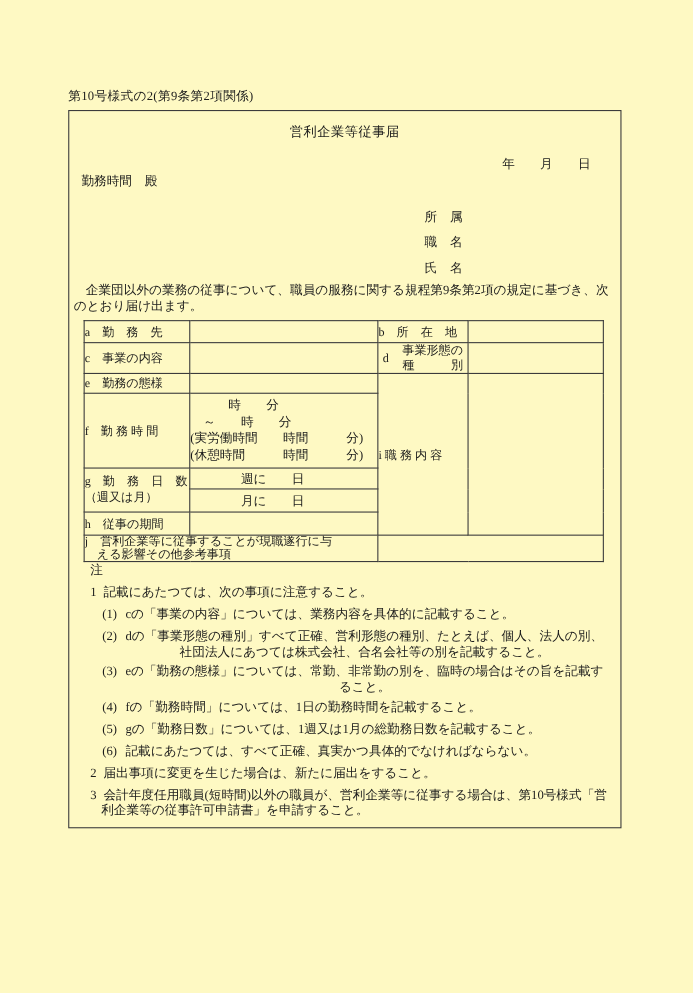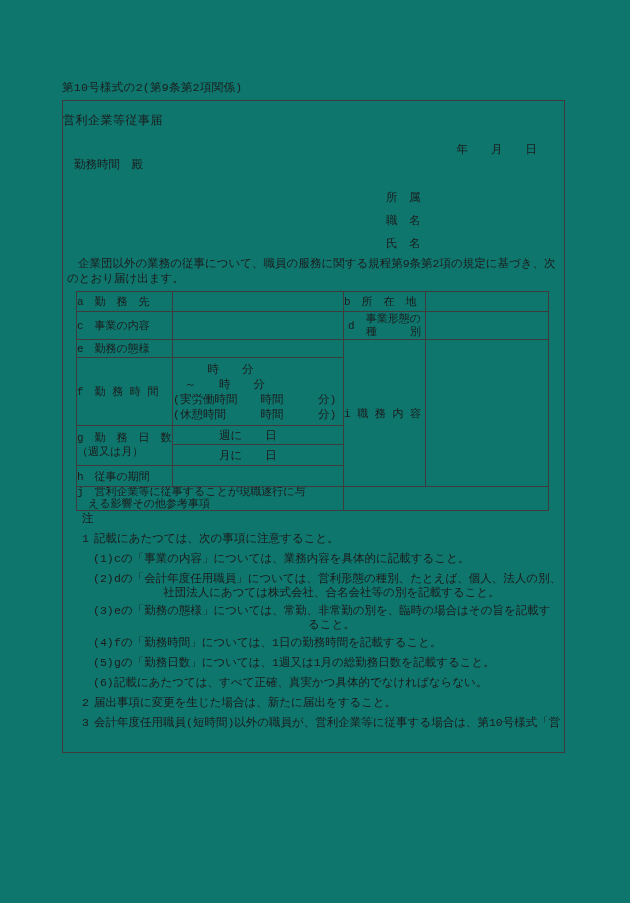--- a/index.html
+++ b/index.html
@@ -1,26 +1,26 @@
 <!DOCTYPE html>
 <html><head>
 <meta charset="utf-8">
 <style>
   html,body { margin:0; padding:0; background:#e8e8e8; }
   .page {
-    position:relative; width:630px; height:903px; background:#0f766e;
-    font-family:Liberation Mono, monospace; color:#1b1b1b;
+    position:relative; width:630px; height:903px; background:#fef9c3;
+    font-family:Liberation Serif, serif; color:#1b1b1b;
     margin:0 auto; overflow:hidden;
   }
   .form-number { position:absolute; left:62px; top:80px; font-size:11.5px; letter-spacing:0.3px; }
   .form-box {
     position:absolute; left:62px; top:100px; width:501px; height:651px;
     border:1px solid #3c3c3c;
   }
-  .form-title { position:absolute; left:0; top:11px; width:100%; text-align:left; font-size:12px; letter-spacing:0.5px; }
+  .form-title { position:absolute; left:0; top:11px; width:100%; text-align:center; font-size:12px; letter-spacing:0.5px; }
   .date-line { position:absolute; right:27px; top:41px; font-size:11.5px;margin-left:12px; }
   .addressee { position:absolute; left:11px; top:56px; font-size:11.5px; }
   .sig-block { position:absolute; left:323px; top:89px; font-size:11.5px; }
   .sig-block div { height:14px; margin-bottom:9px; }
   .intro { position:absolute; left:4px; top:156px; width:492px; font-size:11.5px; line-height:14.5px; }
   .intro .ln1 { padding-left:11px; }
 
   table.main {
     position:absolute; left:13px; top:190px; width:472px;
     border-collapse:collapse; table-layout:fixed; font-size:11.5px;
@@ -150,21 +150,21 @@
       <div class="nl l0">
         <span class="mk">1</span>
         <span class="tx">記載にあたつては、次の事項に注意すること。</span>
       </div>
       <div class="nl l1">
         <span class="mk">(1)</span>
         <span class="tx">cの「事業の内容」については、業務内容を具体的に記載すること。</span>
       </div>
       <div class="nl l1">
         <span class="mk">(2)</span>
-        <span class="tx">dの「会計年度任用職員」については、営利形態の種別、たとえば、個人、法人の別、</span>
+        <span class="tx">dの「事業形態の種別」すべて正確、営利形態の種別、たとえば、個人、法人の別、</span>
       </div>
       <div class="nl c2">
         <span class="tx">社団法人にあつては株式会社、合名会社等の別を記載すること。</span>
       </div>
       <div class="nl l1 after-c">
         <span class="mk">(3)</span>
         <span class="tx">eの「勤務の態様」については、常勤、非常勤の別を、臨時の場合はその旨を記載す</span>
       </div>
       <div class="nl c2">
         <span class="tx">ること。</span>
@@ -182,16 +182,19 @@
         <span class="tx">記載にあたつては、すべて正確、真実かつ具体的でなければならない。</span>
       </div>
       <div class="nl l0">
         <span class="mk">2</span>
         <span class="tx">届出事項に変更を生じた場合は、新たに届出をすること。</span>
       </div>
       <div class="nl l0">
         <span class="mk">3</span>
         <span class="tx">会計年度任用職員(短時間)以外の職員が、営利企業等に従事する場合は、第10号様式「営</span>
       </div>
+      <div class="nl c0">
+        <span class="tx">利企業等の従事許可申請書」を申請すること。</span>
+      </div>
     </div>
 
   </div>
 </div>
 
 </body></html>

